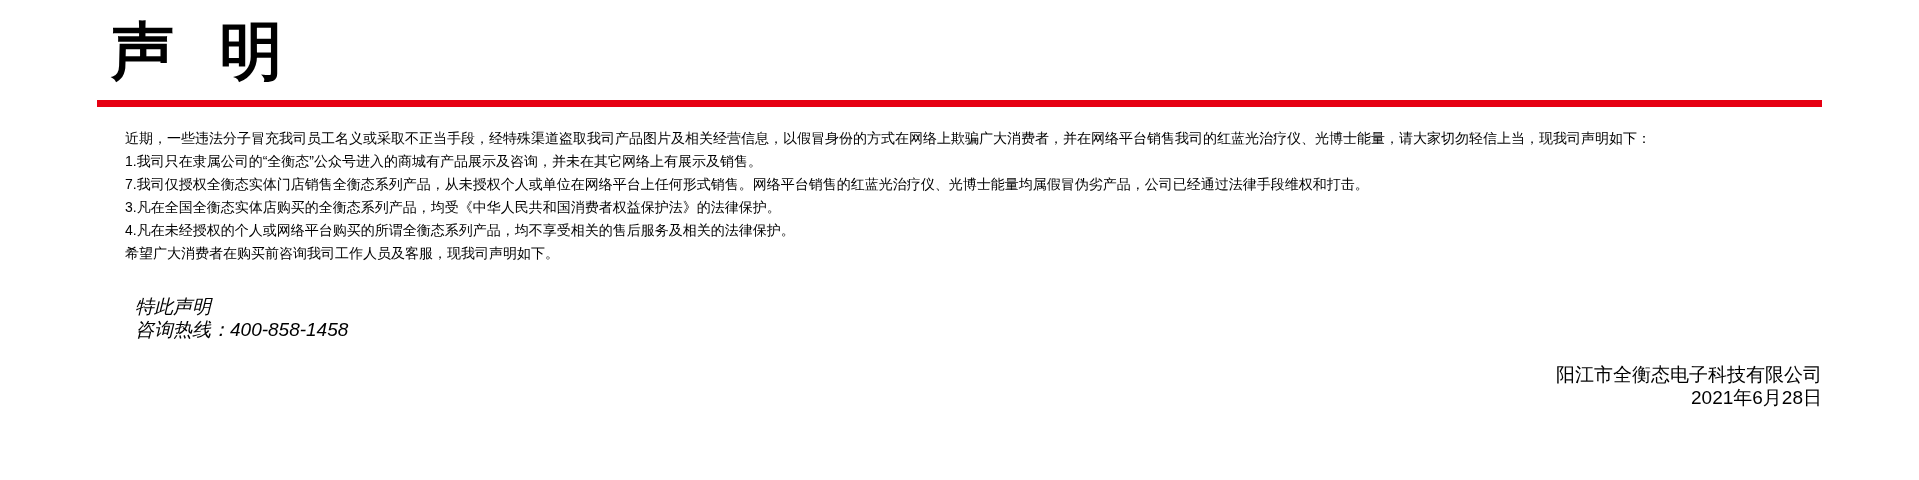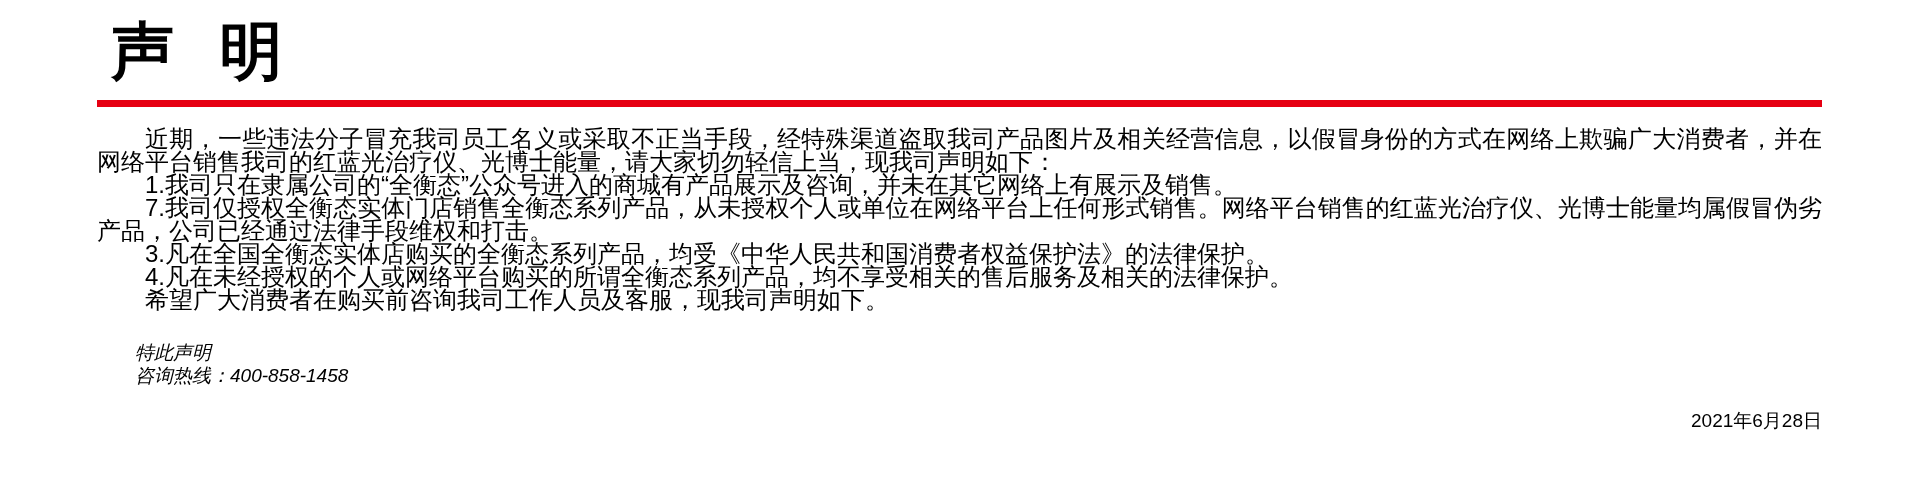--- a/index.html
+++ b/index.html
@@ -32,21 +32,21 @@
     padding-left: 14px;
     white-space: nowrap;
   }
   .rule {
     height: 7px;
     margin-top: 8px;
     background: #e60012; 
   }
   .body {
     margin-top: 20px;
-    font-size: 24px;
+    font-size: 14px;
     line-height: 23px;
     text-align: justify;
   }
   .body p {
     margin: 0;
     text-indent: 2em;
   }
   .sign {
     margin-top: 30px;
     font-size: 19px;
@@ -84,16 +84,17 @@
     <p>4.凡在未经授权的个人或网络平台购买的所谓全衡态系列产品，均不享受相关的售后服务及相关的法律保护。</p>
     <p>希望广大消费者在购买前咨询我司工作人员及客服，现我司声明如下。</p>
   </div>
 
   <div class="sign">
     <p>特此声明</p>
     <p><span>咨询热线：</span><span>400-858-1458</span></p>
   </div>
 
   <div class="footer">
+    <p>阳江市全衡态电子科技有限公司</p>
     <p>2021年6月28日</p>
   </div>
 
 </div>
 
 </body></html>

